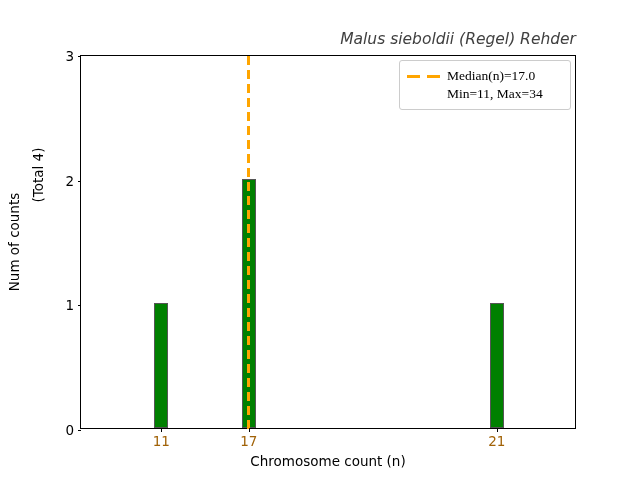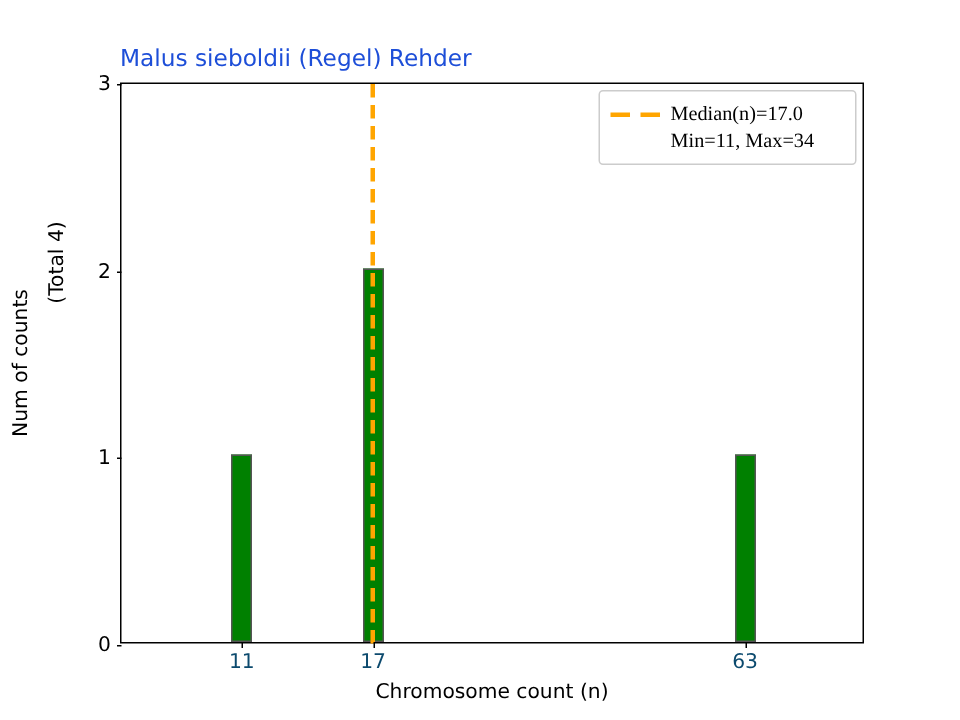--- a/index.html
+++ b/index.html
@@ -23,25 +23,26 @@
     height: 480px;
     background: #ffffff;
   }
 
   
   #chart-title {
     position: absolute;
     left: 80px;
     top: 30px;
     width: 496px;
-    text-align: left;
+    text-align: right;
     font-size: 15.5px;
     line-height: 18px;
-    color: #1d4ed8;
-    white-space: nowrap;
+    color: #404040;
+    white-space: nowrap;
+    font-style: italic;
   }
 
   
   #plot-area {
     position: absolute;
     left: 80px;
     top: 55px;
     width: 496px;
     height: 374px;
     border: 1.1px solid #000000;
@@ -98,21 +99,21 @@
     height: 3.5px;
     background: #000000;
   }
   .xtick-label {
     position: absolute;
     top: 100%;
     margin-top: 6px;
     transform: translateX(-50%);
     font-size: 13.5px;
     line-height: 15px;
-    color: #0c4a6e;
+    color: #a16207;
     white-space: nowrap;
   }
 
   
   #xlabel {
     position: absolute;
     left: 80px;
     top: 453px;
     width: 496px;
     text-align: center;
@@ -234,21 +235,21 @@
         <div class="ytick-label" style="top: 124.667px;">2</div>
         <div class="ytick-mark" style="top: 0px;"></div>
         <div class="ytick-label" style="top: 0px;">3</div>
       </div>
     <div id="xaxis">
         <div class="xtick-mark" style="left: 80.2353px;"></div>
         <div class="xtick-label" style="left: 80.2353px;">11</div>
         <div class="xtick-mark" style="left: 167.765px;"></div>
         <div class="xtick-label" style="left: 167.765px;">17</div>
         <div class="xtick-mark" style="left: 415.765px;"></div>
-        <div class="xtick-label" style="left: 415.765px;">63</div>
+        <div class="xtick-label" style="left: 415.765px;">21</div>
       </div>
 
   </div>
 
   <div id="xlabel">Chromosome count (n)</div>
   <div id="ylabel">Num of counts</div>
   <div id="ylabel2">(Total 4)</div>
 
   <div id="legend">
     <div id="legend-sample">

